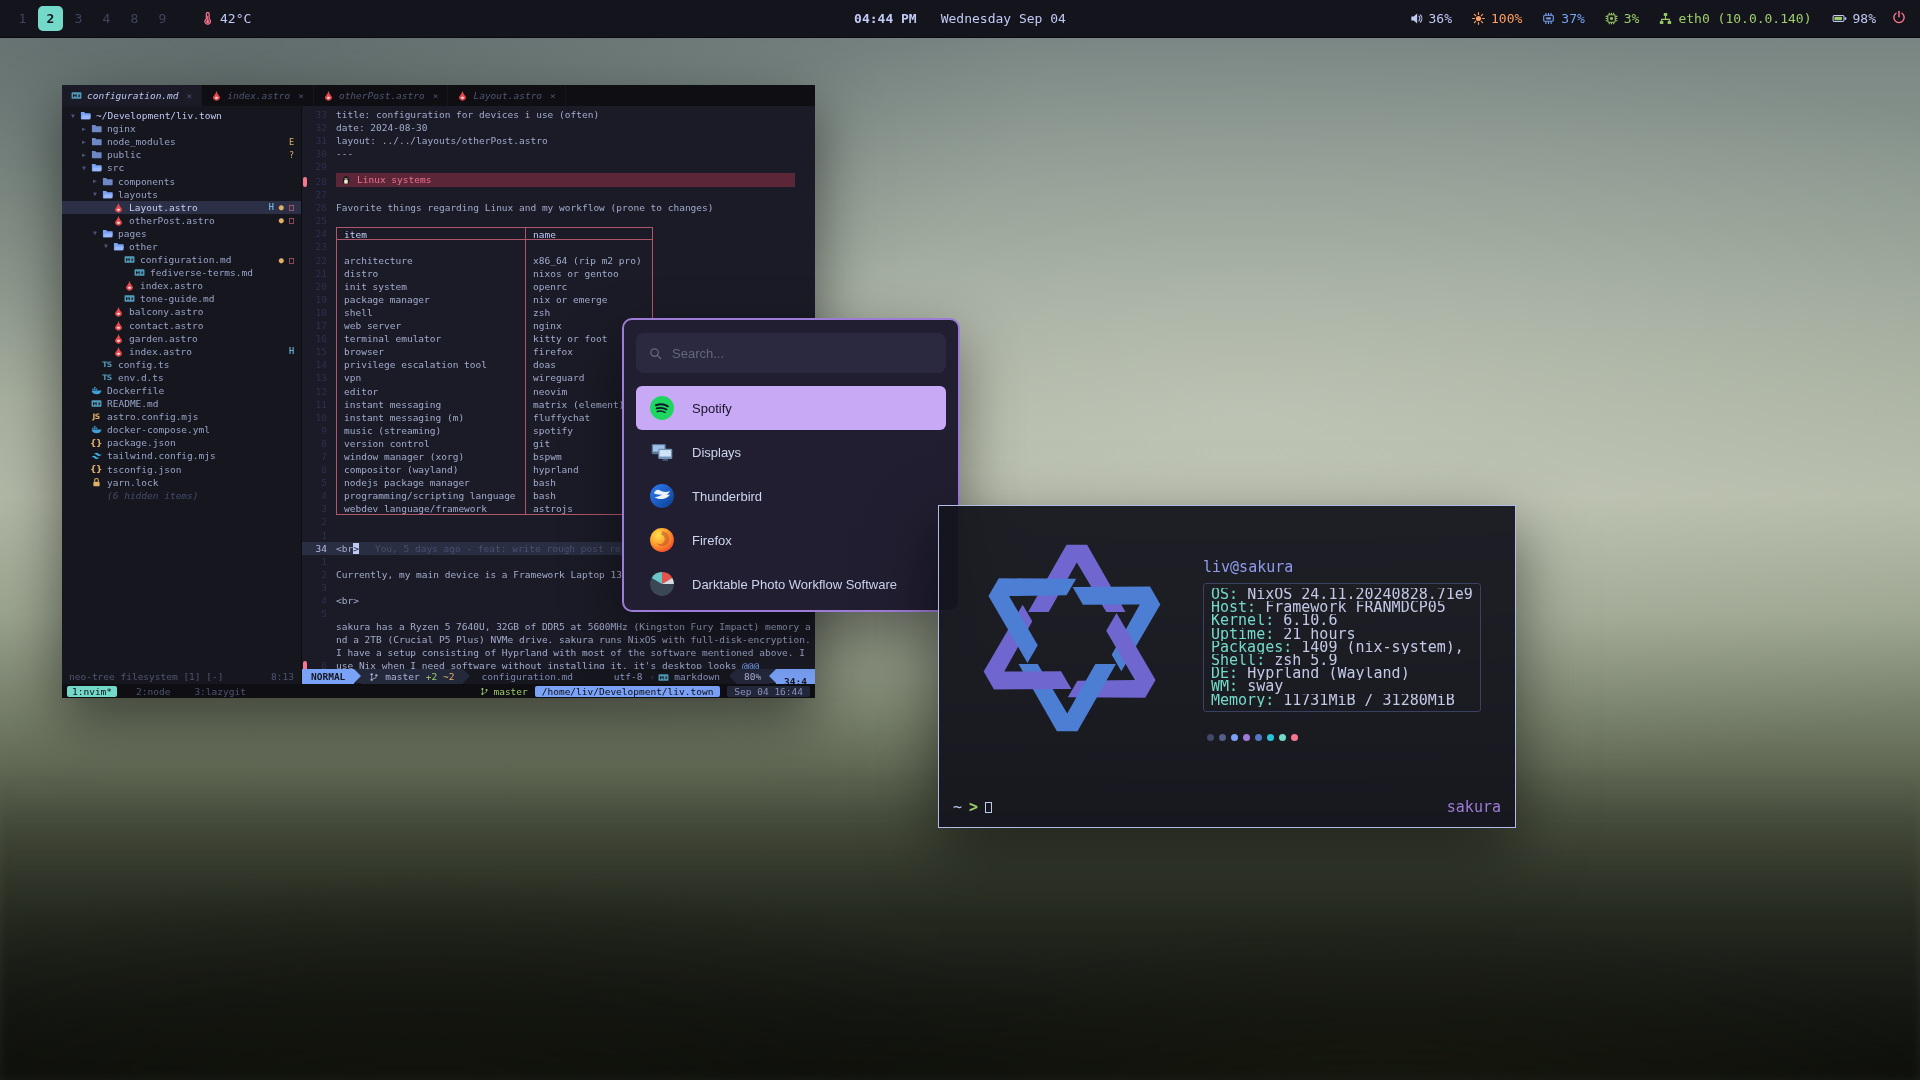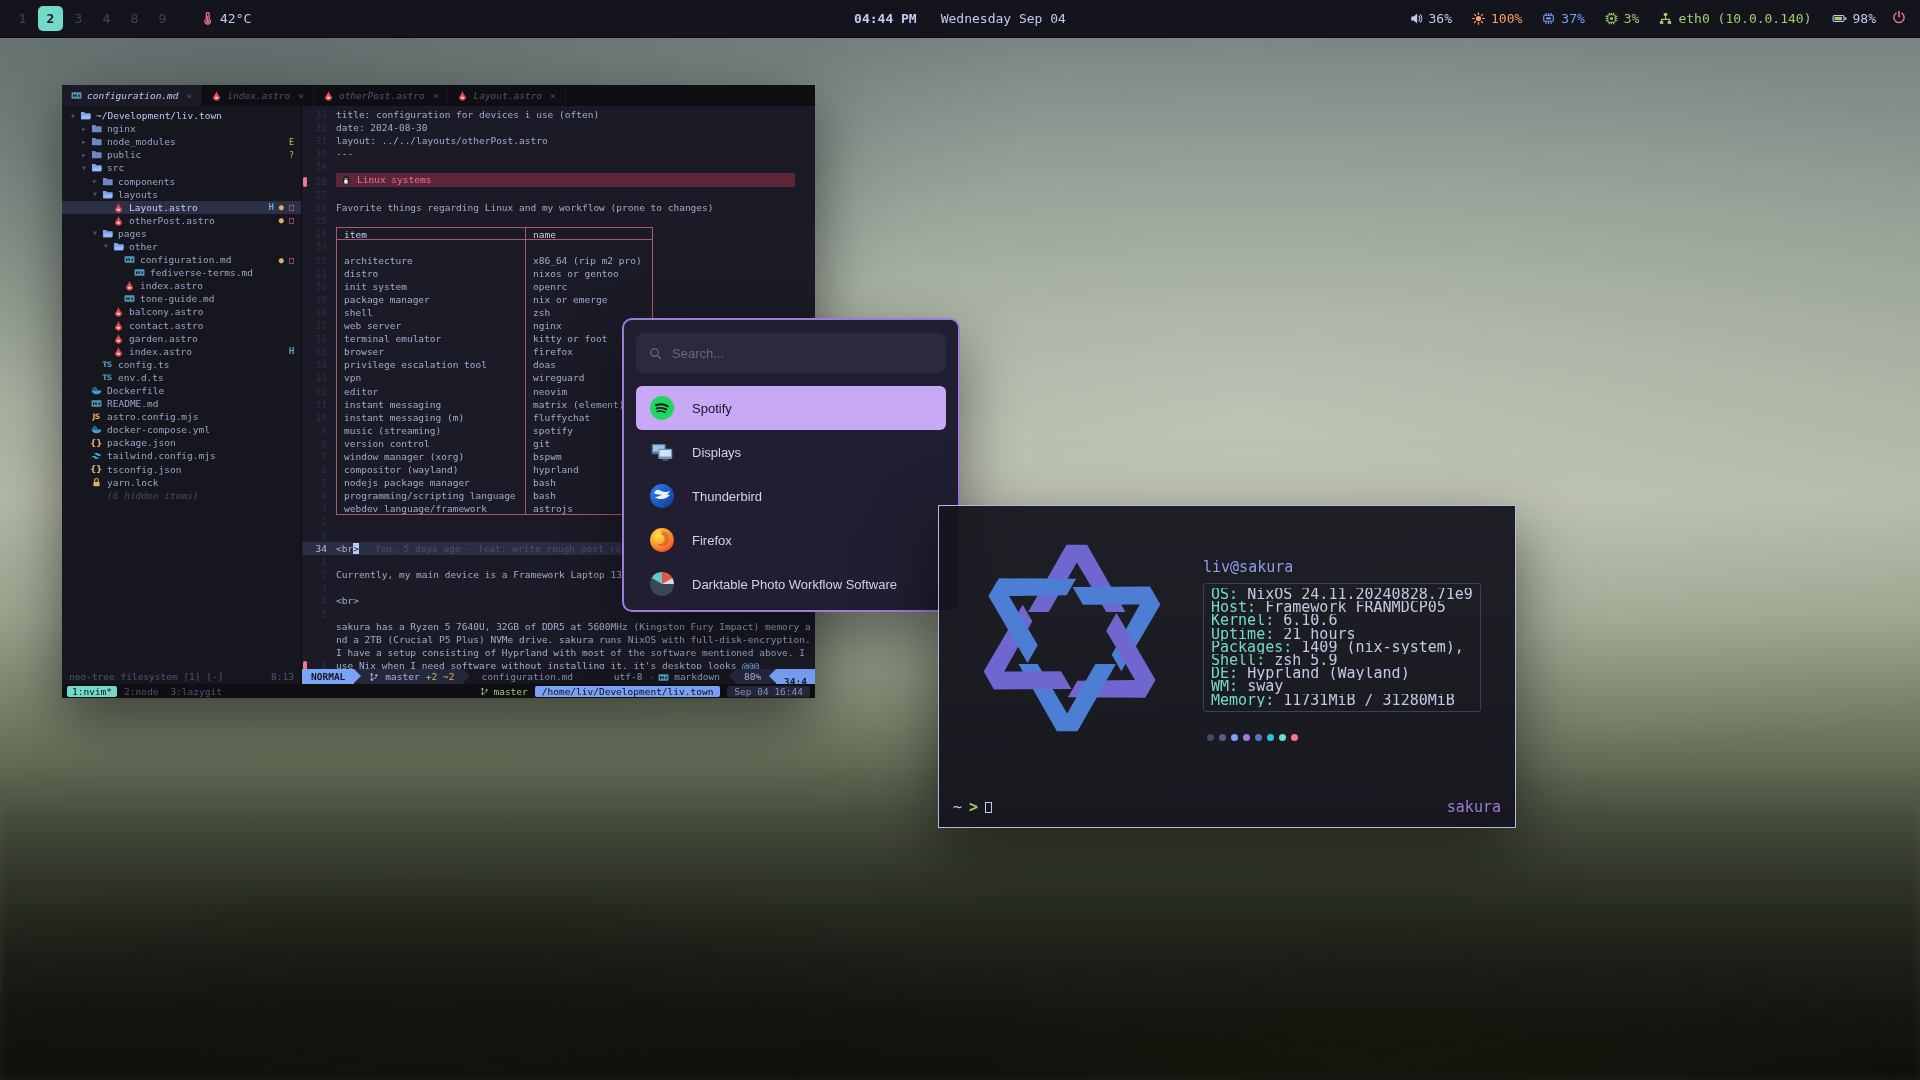--- a/index.html
+++ b/index.html
@@ -855,21 +855,21 @@
             <path d="M2.2 7.8V4.6h1l1 1.3 1-1.3h1v3.2h-1V6l-1 1.2L3.2 6v1.8zM8.4 4.6h1v1.6h1L8.9 8 7.4 6.2h1z" fill="#16161e"></path>
           </svg>
         </span>
       <span class="sl-ft">markdown</span>
       <span class="pl-l a"></span>
       <span class="sl-prog">80%</span>
       <span class="pl-l b"></span>
       <span class="sl-loc">34:4</span>
     </div>
     <div id="tmuxbar">
-      <div id="tmux-windows" style="display:flex;gap:2px">
+      <div id="tmux-windows" style="display:flex;gap:14px">
           <span class="tmw active">1:nvim*</span>
           <span class="tmw">2:node</span>
           <span class="tmw">3:lazygit</span>
         </div>
       <div class="tmux-right">
         <span class="tm-branch">
             <span class="icn">
               <svg viewBox="0 0 12 12">
                 <circle cx="3.2" cy="2.8" r="1.4" fill="currentColor"></circle>
                 <circle cx="3.2" cy="9.2" r="1.4" fill="currentColor"></circle>

